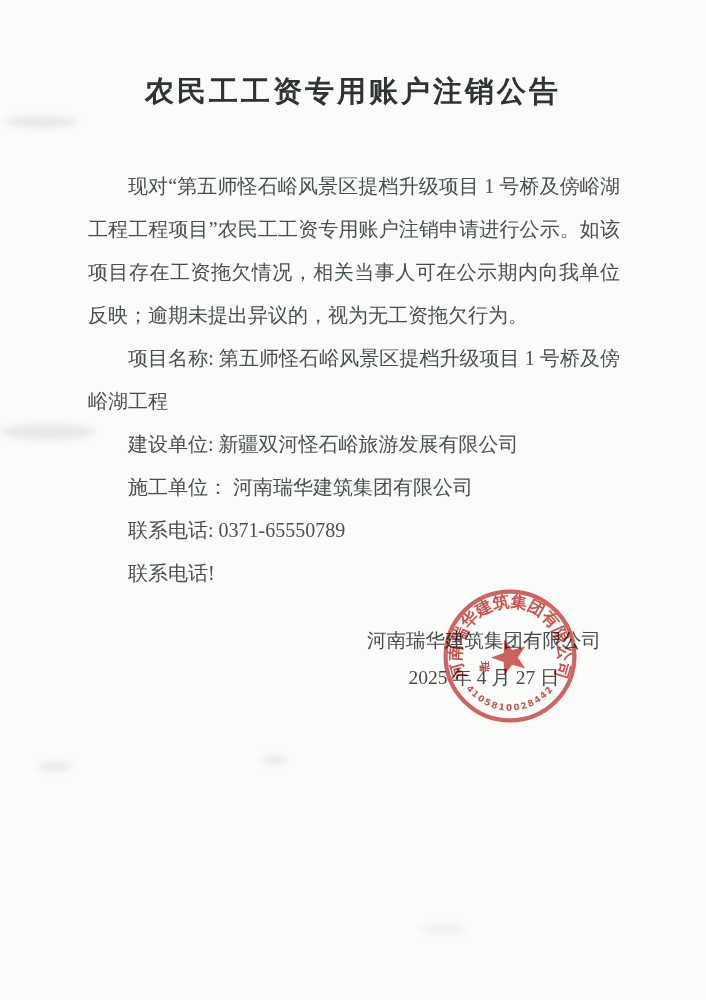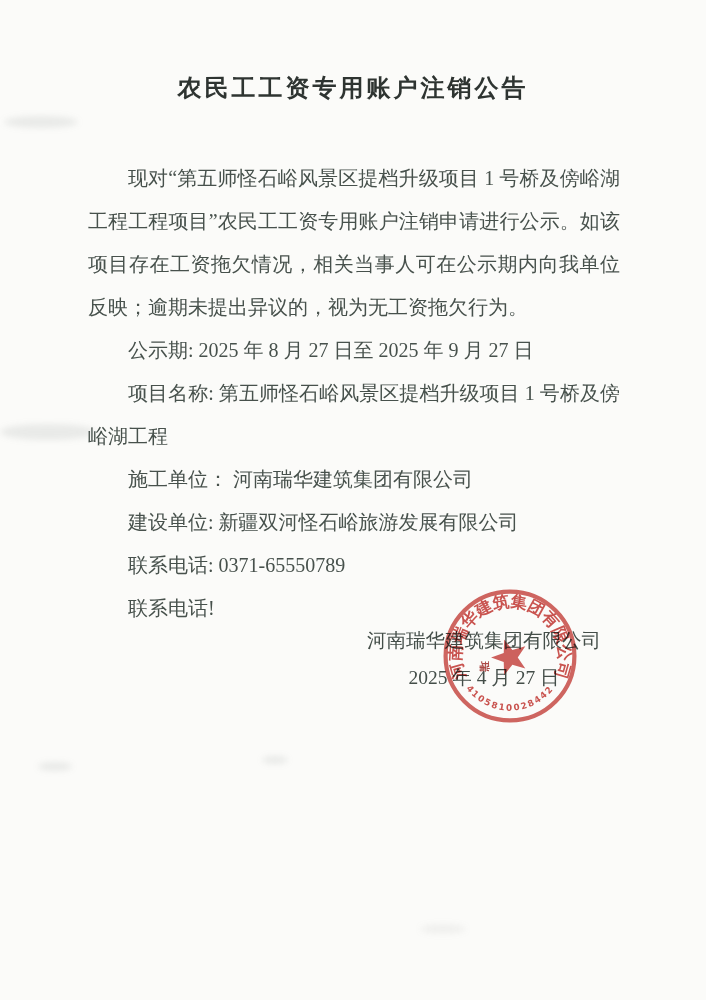--- a/index.html
+++ b/index.html
@@ -8,21 +8,21 @@
     width:706px;height:1000px;
     margin:0 auto;
     background:#fbfbf9;
     overflow:hidden;
     font-family:"Liberation Serif","DejaVu Serif",serif;
     color:#47514c;
   }
   .title{
     padding-top:72px;
     text-align:center;
-    font-size:24px;
+    font-size:29px;
     font-weight:bold;
     letter-spacing:3px;
     color:#2e3431;
   }
   .body-text{
     margin:53px 86px 0 88px;
     font-size:20px;
     line-height:43px;
     text-align:justify;
   }
@@ -63,24 +63,23 @@
   <div class="smudge sm1"></div>
   <div class="smudge sm2"></div>
   <div class="smudge sm3"></div>
   <div class="smudge sm4"></div>
   <div class="smudge sm5"></div>
 
   <div class="title">农民工工资专用账户注销公告</div>
 
   <div class="body-text">
     <p>现对“第五师怪石峪风景区提档升级项目 1 号桥及傍峪湖工程工程项目”农民工工资专用账户注销申请进行公示。如该项目存在工资拖欠情况，相关当事人可在公示期内向我单位反映；逾期未提出异议的，视为无工资拖欠行为。</p>
-    <p>公示期: 2025 年 8 月 27 日至 2025 年 9 月 27 日</p>
     <p>项目名称: 第五师怪石峪风景区提档升级项目 1 号桥及傍峪湖工程</p>
+    <p>建设单位: 新疆双河怪石峪旅游发展有限公司</p>
     <p>施工单位： 河南瑞华建筑集团有限公司</p>
-    <p>建设单位: 新疆双河怪石峪旅游发展有限公司</p>
     <p>联系电话: 0371-65550789</p>
     <p class="closing">联系电话!</p>
   </div>
 
   <div class="signature">
     <div>河南瑞华建筑集团有限公司</div>
     <div>2025 年 4 月 27 日</div>
   </div>
 
   <div class="seal">

